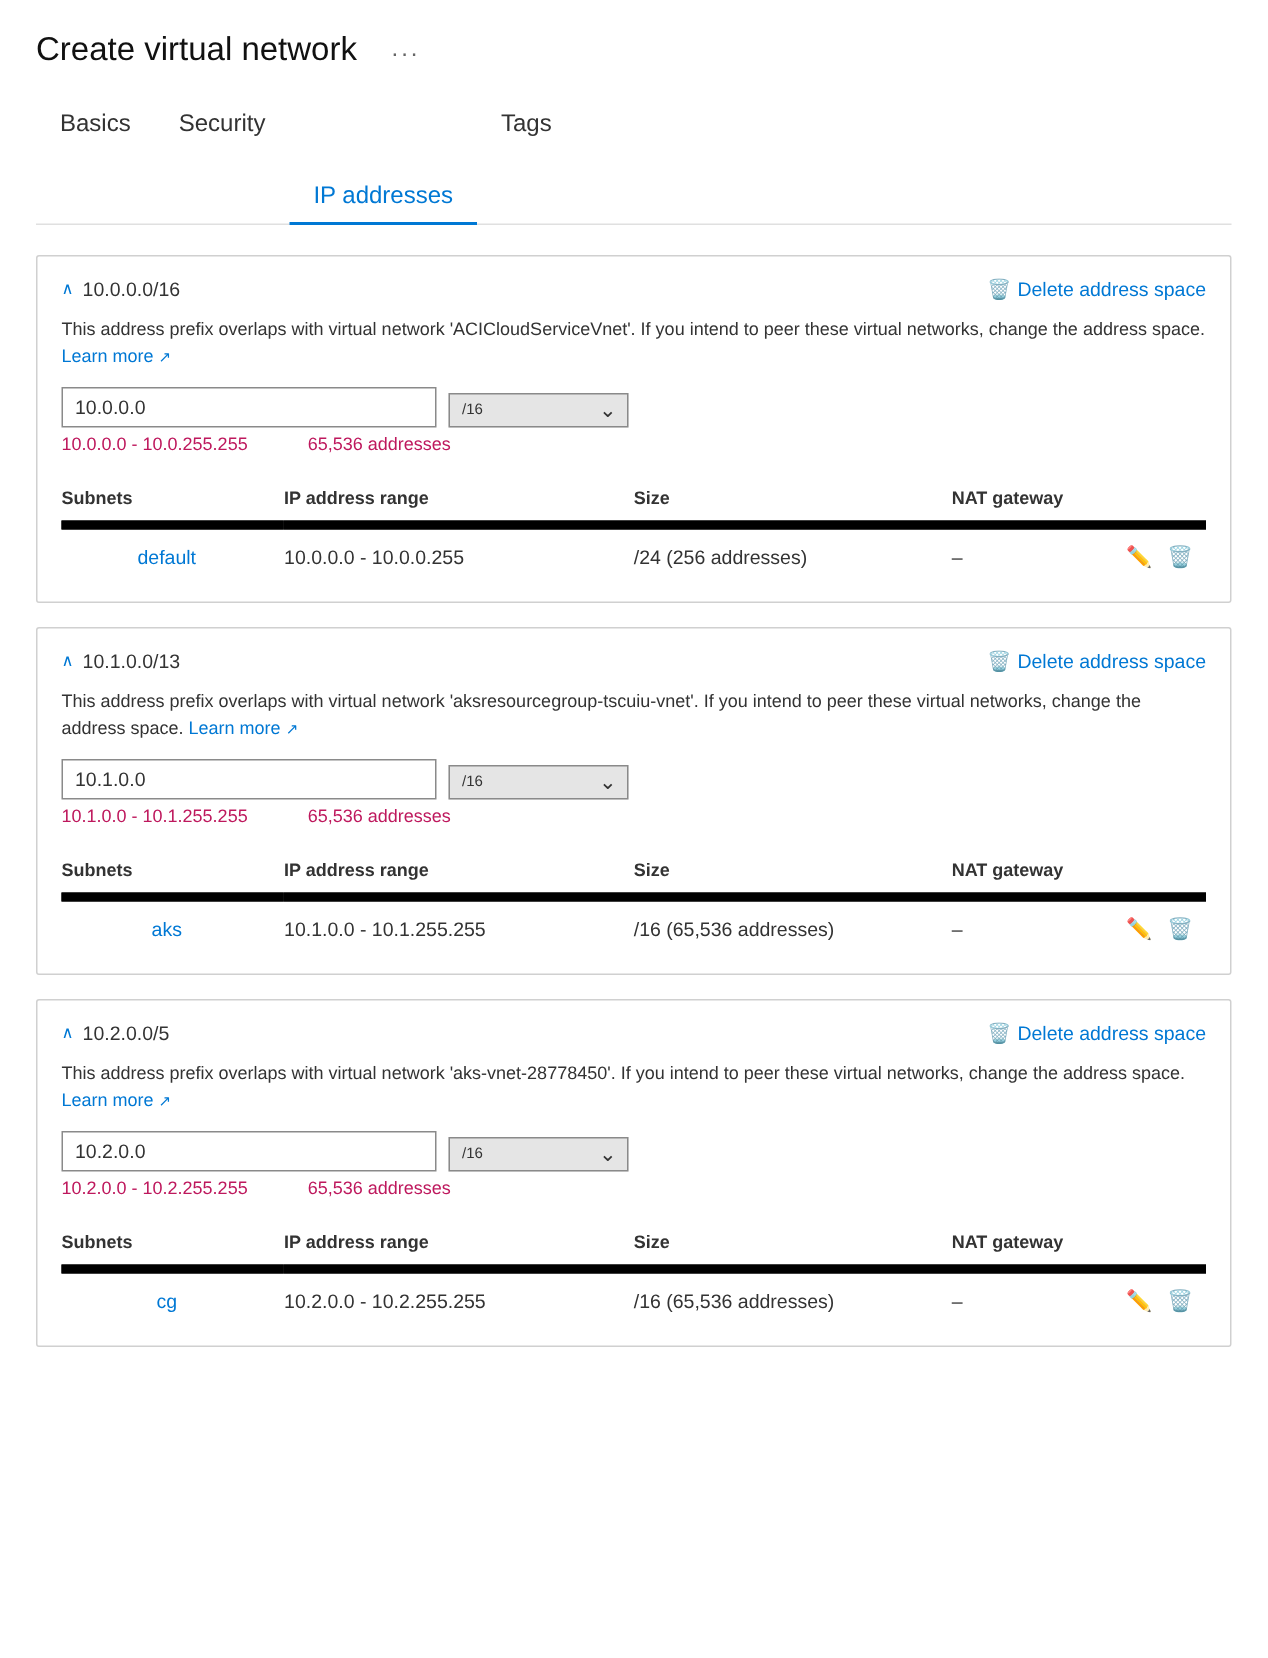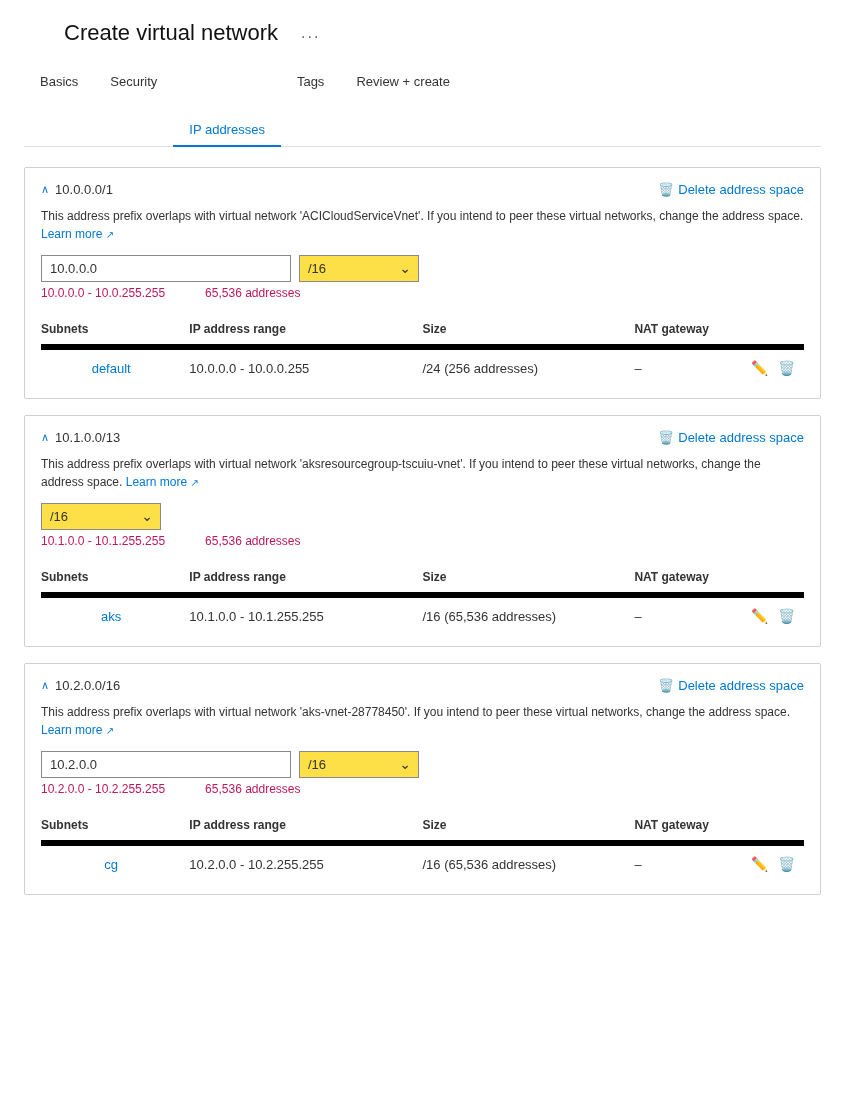--- a/index.html
+++ b/index.html
@@ -13,37 +13,36 @@
       min-height: 1105px;
     }
     .page-title {
       font-size: 22px;
       font-weight: 300;
       color: #111;
       display: flex;
       align-items: center;
       gap: 23px;
       margin-bottom: 20px;
-      margin-left: 40px;
     }
     .page-title .ellipsis {
       font-size: 16px;
       color: #666;
       letter-spacing: 2px;
     }
     .tabs {
       display: flex;
       gap: 0;
       border-bottom: 1px solid #e0e0e0;
       margin-bottom: 20px;
     }
     .tab {
       padding: 8px 16px;
       cursor: pointer;
-      font-size: 13px;
+      font-size: 16px;
       color: #333;
       border-bottom: 2px solid transparent;
       margin-bottom: -1px;
       text-decoration: none;
     }
     .tab.active {
       color: #0078d4;
       border-bottom: 2px solid #0078d4;
       font-weight: 500;
       margin-top: 48px;
@@ -107,24 +106,24 @@
       outline: none;
     }
     .select-wrapper {
       position: relative;
       width: 120px;
     }
     .select-wrapper select {
       width: 100%;
       border: 1px solid #8a8a8a;
       padding: 5px 28px 5px 8px;
-      font-size: 13px;
+      font-size: 10px;
       color: #333;
       appearance: none;
-      background: #fde047;
+      background: #e5e5e5;
       cursor: pointer;
       outline: none;
     }
     .select-wrapper::after {
       content: '⌄';
       position: absolute;
       right: 8px;
       top: 50%;
       transform: translateY(-55%);
       pointer-events: none;
@@ -196,29 +195,28 @@
 <div class="page-title">
   <span>Create virtual network</span>
   <span class="ellipsis">...</span>
 </div>
 
 <nav class="tabs">
   <a class="tab">Basics</a>
   <a class="tab">Security</a>
   <a class="tab active">IP addresses</a>
   <a class="tab">Tags</a>
-  <a class="tab">Review + create</a>
 </nav>
 
 <div id="cards-container">
     <div class="address-card">
     <div class="card-header">
       <div class="card-title">
         <span class="chevron-icon">∧</span>
-        <span>10.0.0.0/1</span>
+        <span>10.0.0.0/16</span>
       </div>
       <a class="delete-link">
         <span style="font-size:13px;">🗑️</span>
         <span>Delete address space</span>
       </a>
     </div>
     <div class="warning-text">
       This address prefix overlaps with virtual network 'ACICloudServiceVnet'. If you intend to peer these virtual networks, change the address space.
       <a class="learn-more">Learn more <span style="font-size:10px;">↗</span></a>
     </div>
@@ -273,20 +271,21 @@
       <a class="delete-link">
         <span style="font-size:13px;">🗑️</span>
         <span>Delete address space</span>
       </a>
     </div>
     <div class="warning-text">
       This address prefix overlaps with virtual network 'aksresourcegroup-tscuiu-vnet'. If you intend to peer these virtual networks, change the address space.
       <a class="learn-more">Learn more <span style="font-size:10px;">↗</span></a>
     </div>
     <div class="input-row">
+      <input type="text" class="text-input" value="10.1.0.0" style="">
       <div class="select-wrapper">
         <select>
           <option selected="">/16</option>
           <option>/8</option>
           <option>/24</option>
         </select>
       </div>
     </div>
     <div class="range-text">
       <span>10.1.0.0 - 10.1.255.255</span>
@@ -317,21 +316,21 @@
       </td>
     </tr>
 
       </tbody>
     </table>
   </div>
     <div class="address-card">
     <div class="card-header">
       <div class="card-title">
         <span class="chevron-icon">∧</span>
-        <span>10.2.0.0/16</span>
+        <span>10.2.0.0/5</span>
       </div>
       <a class="delete-link">
         <span style="font-size:13px;">🗑️</span>
         <span>Delete address space</span>
       </a>
     </div>
     <div class="warning-text">
       This address prefix overlaps with virtual network 'aks-vnet-28778450'. If you intend to peer these virtual networks, change the address space.
       <a class="learn-more">Learn more <span style="font-size:10px;">↗</span></a>
     </div>

